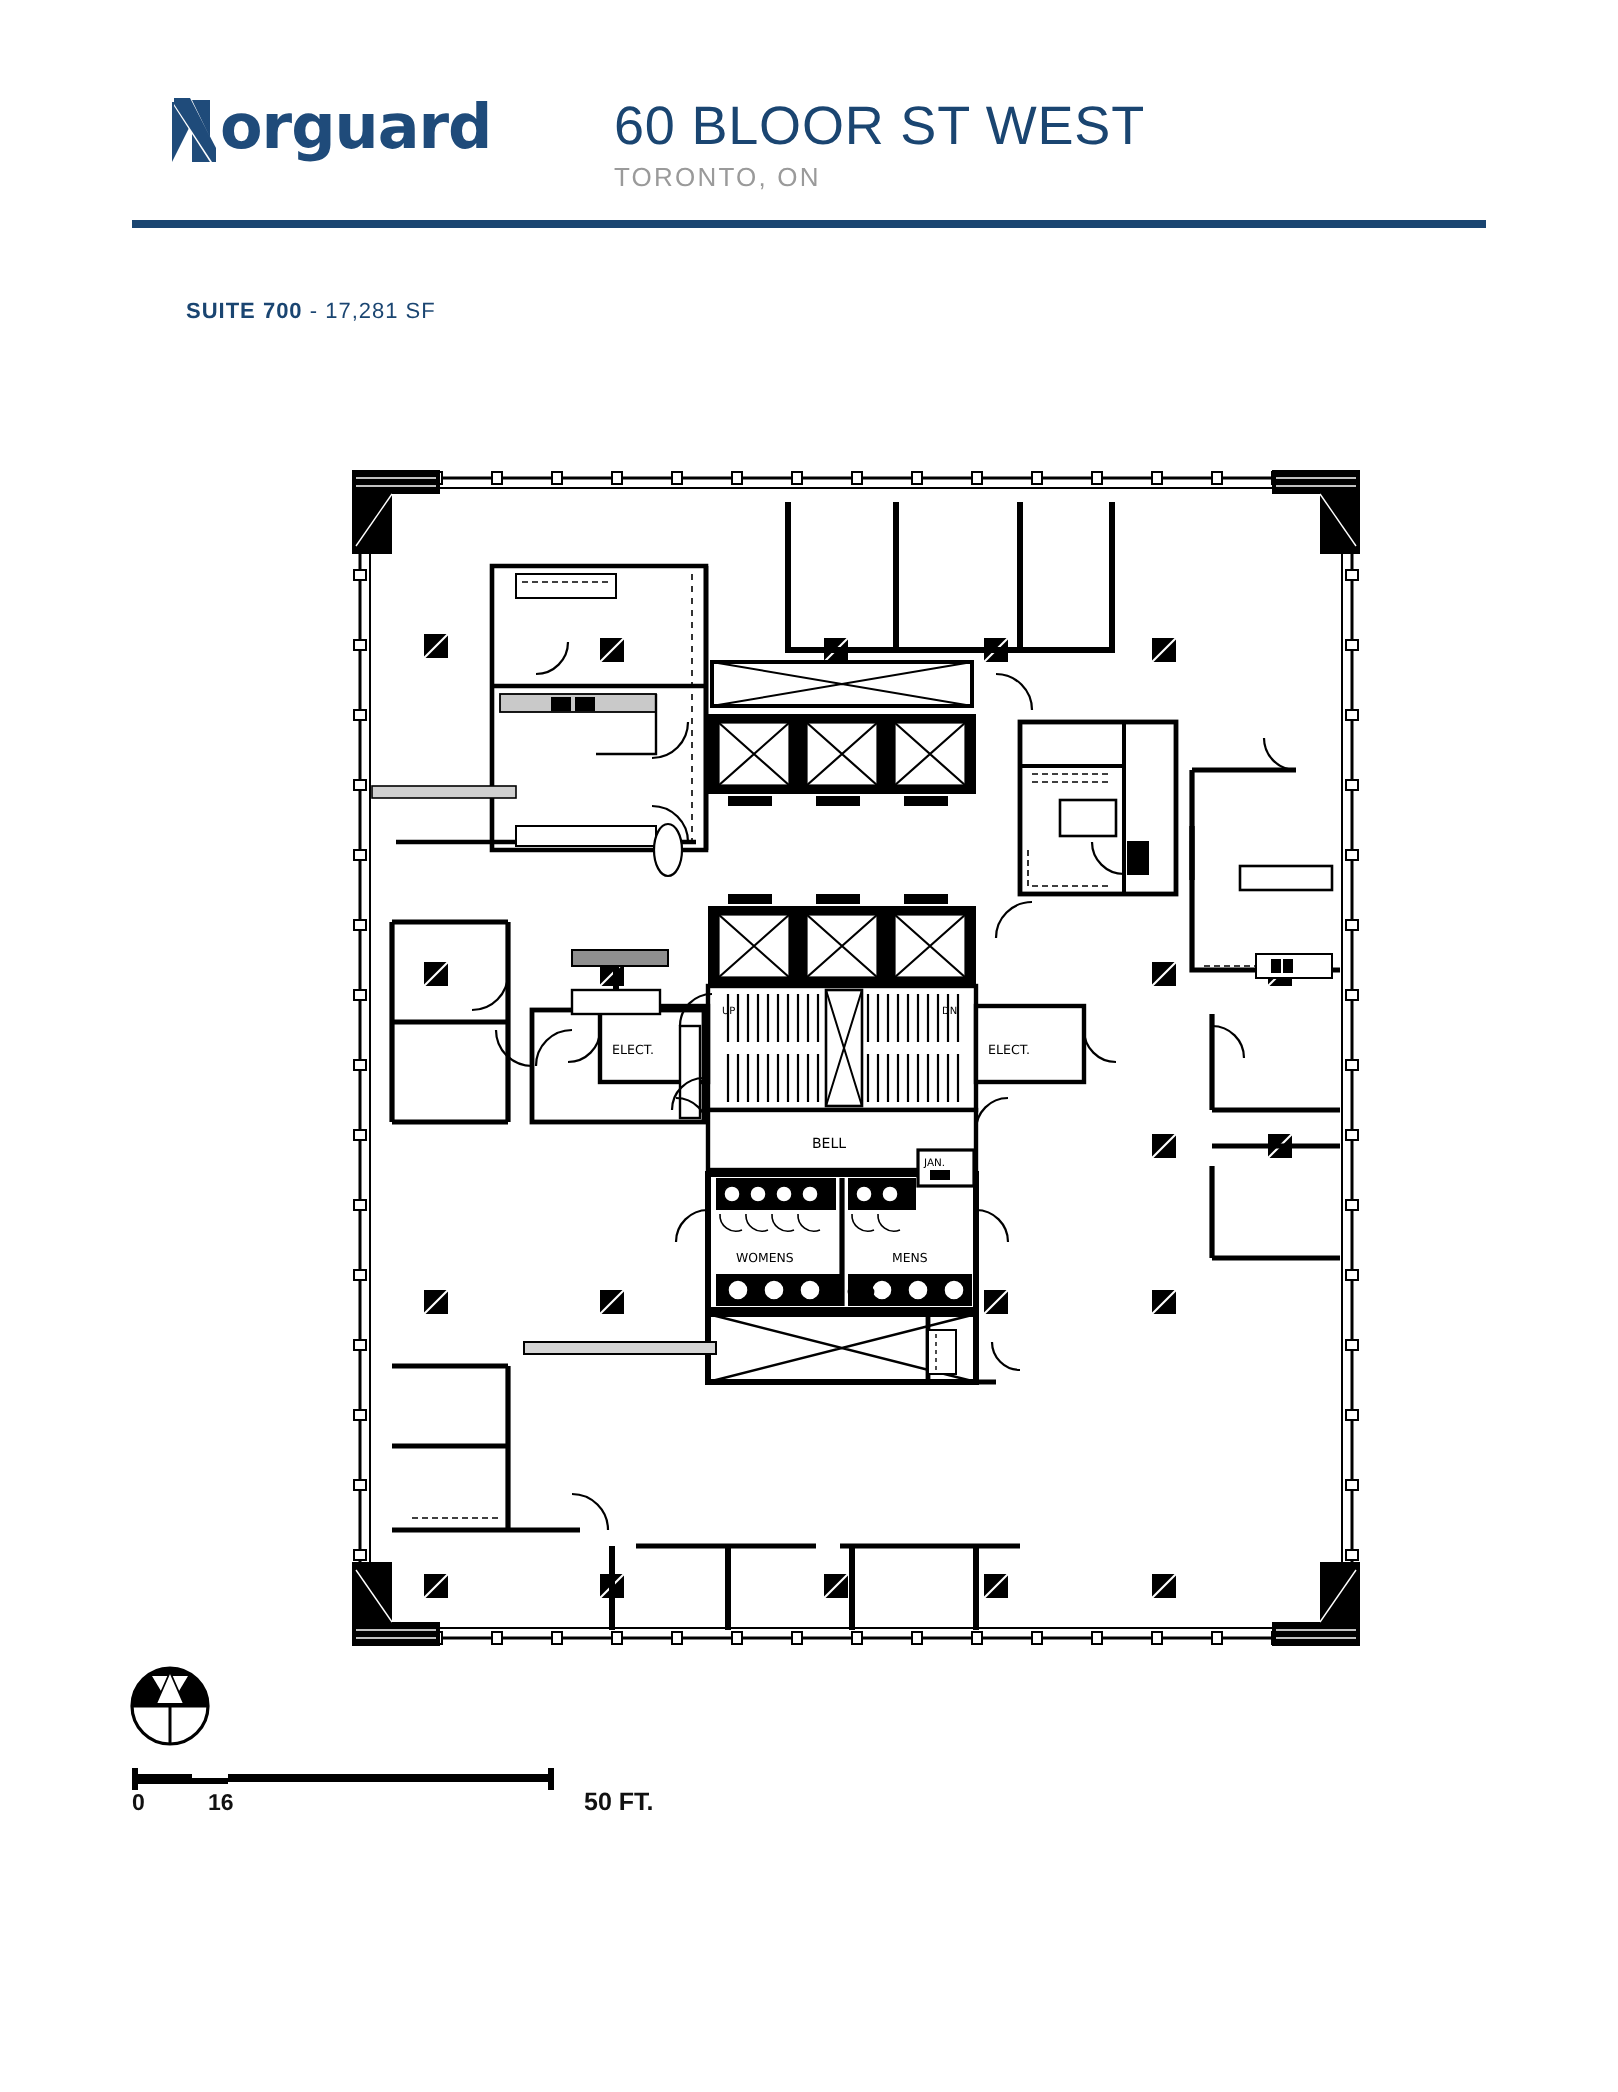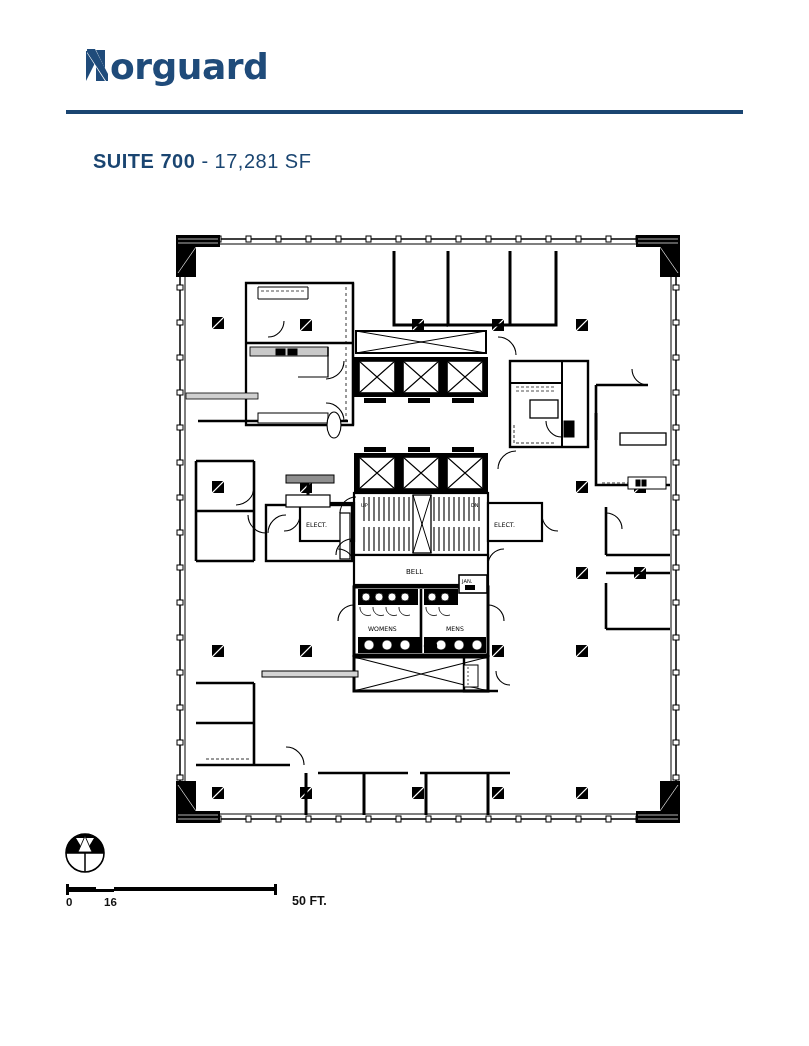--- a/index.html
+++ b/index.html
@@ -4,30 +4,30 @@
 <style>
   html,body{margin:0;padding:0;background:#fff;}
   body{width:809px;height:1046px;position:relative;
        font-family:"Liberation Sans", sans-serif;
        -webkit-font-smoothing:antialiased;overflow:hidden;}
 
   
   #header{position:absolute;left:0;top:0;width:809px;height:128px;}
   #logo-wrap{position:absolute;left:84px;top:48px;width:230px;height:36px;}
   #logo-mark{position:absolute;left:0;top:0;}
-  #logo-word{position:absolute;left:26px;top:-2px;font-size:36px;font-weight:bold;
+  #logo-word{position:absolute;left:26px;top:-2px;font-size:31px;font-weight:bold;
              letter-spacing:-0.5px;color:#1f4b7a;font-family:"DejaVu Sans", sans-serif;}
   #title-block{position:absolute;left:307px;top:48px;}
   #doc-title{font-size:27px;font-weight:normal;color:#1a4571;letter-spacing:0.4px;
              line-height:30px;font-family:"Liberation Sans", sans-serif;}
   #doc-subtitle{font-size:13px;color:#9a9a9a;letter-spacing:1.1px;margin-top:3px;}
   #header-rule{position:absolute;left:66px;top:110px;width:677px;height:4px;background:#1a4571;}
 
   
-  #suite-line{position:absolute;left:93px;top:150px;font-size:20px;color:#1a4571;
+  #suite-line{position:absolute;left:93px;top:150px;font-size:11px;color:#1a4571;
               letter-spacing:0.5px;}
   #suite-line b{font-weight:bold;}
 
   
   #plan-area{position:absolute;left:158px;top:225px;width:540px;height:620px;}
   #plan-svg{display:block;}
 
   
   #north-arrow{position:absolute;left:64px;top:832px;width:42px;height:42px;}
   #scalebar{position:absolute;left:66px;top:880px;width:215px;height:34px;}
@@ -48,20 +48,24 @@
   <div id="logo-wrap">
     <svg id="logo-mark" width="30" height="34" viewBox="0 0 30 34">
       <path d="M2 33 L2 3 L11 3 L11 15 L2 33 Z" fill="#1f4b7a"></path>
       <path d="M12 2 L21 2 L21 33 L12 33 L12 17 Z" fill="#1f4b7a"></path>
       <path d="M3 2 L12 2 L24 27 L24 33 L21 33 L3 5 Z" fill="#ffffff"></path>
       <path d="M3 1 L11 1 L24 26 L24 33 L22 33 L3 4 Z" fill="#1f4b7a"></path>
     </svg>
     <span id="logo-word">orguard</span>
   </div>
 
+  <div id="title-block">
+    <div id="doc-title">60 BLOOR ST WEST</div>
+    <div id="doc-subtitle">TORONTO, ON</div>
+  </div>
 
   <div id="header-rule"></div>
 </div>
 
 <div id="suite-line">
   <b>SUITE 700</b><span> - </span><span>17,281 SF</span>
 </div>
 
 <div id="plan-area">
 <svg id="plan-svg" width="540" height="620" viewBox="0 0 540 620">

